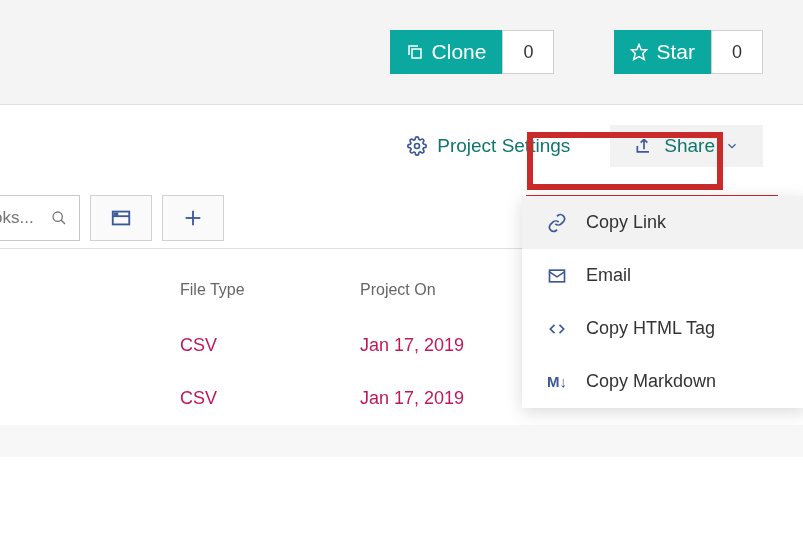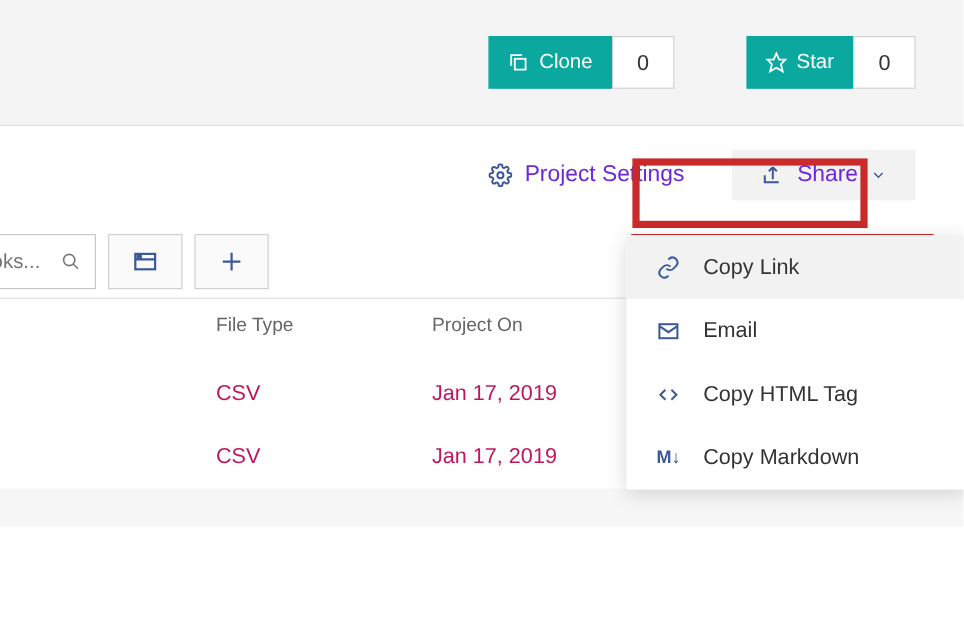--- a/index.html
+++ b/index.html
@@ -27,21 +27,21 @@
       align-items: stretch;
       height: 44px;
     }
     .stat-btn {
       background: #0aa89e;
       color: #fff;
       display: flex;
       align-items: center;
       padding: 0 16px;
       gap: 8px;
-      font-size: 17px;
+      font-size: 21px;
       cursor: pointer;
     }
     .stat-count {
       background: #fff;
       border: 1px solid #d0d0d0;
       display: flex;
       align-items: center;
       justify-content: center;
       padding: 0 20px;
       font-size: 18px;
@@ -51,21 +51,21 @@
       display: flex;
       align-items: center;
       justify-content: flex-end;
       gap: 40px;
       padding: 20px 40px 20px 0;
     }
     .action-link {
       display: flex;
       align-items: center;
       gap: 10px;
-      color: #6d28d9;
+      color: #0f766e;
       font-size: 19px;
       cursor: pointer;
     }
     .action-link.share {
       background: #f2f2f2;
       padding: 10px 24px;
       position: relative;
     }
     .highlight-box-outer {
       position: absolute;
@@ -136,21 +136,21 @@
       align-items: center;
       gap: 18px;
       padding: 16px 24px;
       font-size: 18px;
       color: #333;
       cursor: pointer;
     }
     .share-item.hover { background: #f2f2f2; }
     .share-item .micon { width: 22px; color: #3b5998; display: flex; justify-content: center; }
     .table-area {
-      margin-top: 14px;
+      margin-top: 32px;
       padding-left: 180px;
     }
     .table-header {
       display: flex;
       font-size: 16px;
       color: #666;
       padding-bottom: 20px;
     }
     .col-type { width: 180px; }
     .col-mod { width: 200px; }

